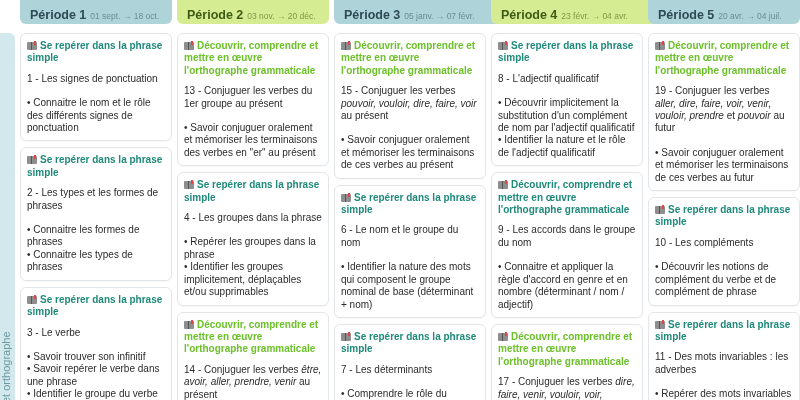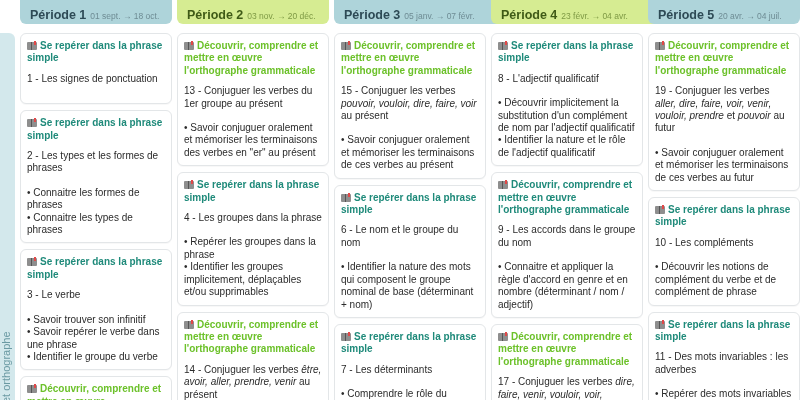--- a/index.html
+++ b/index.html
@@ -73,20 +73,23 @@
   </div>
   <div class="period blue" style="left:648px;width:152px;">
     <span class="period-name">Période 5</span><span class="period-dates">20 avr. → 04 juil.</span>
   </div>
 </div>
 
 <div class="column" style="left:20px;width:152px;">
   <div class="card">
     <div class="card-head teal"><span class="book-icon"></span><span>Se repérer dans la phrase simple</span></div>
     <div class="card-title">1 - Les signes de ponctuation</div>
+    <div class="card-bullets">
+      <div>• Connaitre le nom et le rôle des différents signes de ponctuation</div>
+    </div>
   </div>
   <div class="card">
     <div class="card-head teal"><span class="book-icon"></span><span>Se repérer dans la phrase simple</span></div>
     <div class="card-title">2 - Les types et les formes de phrases</div>
     <div class="card-bullets">
       <div>• Connaitre les formes de phrases</div>
       <div>• Connaitre les types de phrases</div>
     </div>
   </div>
   <div class="card">

